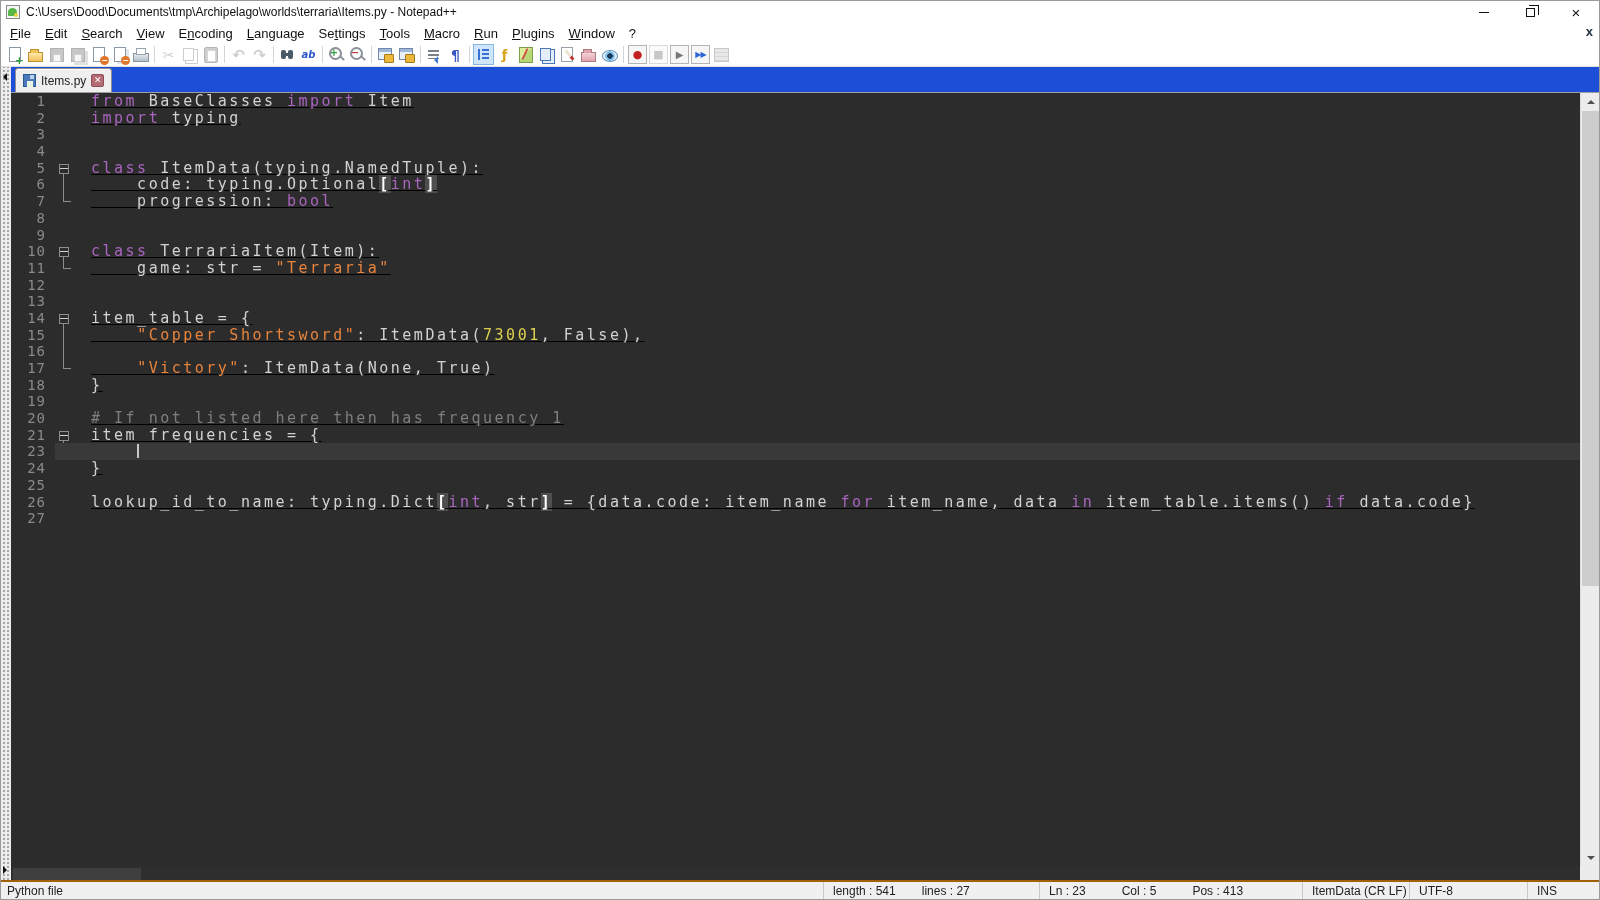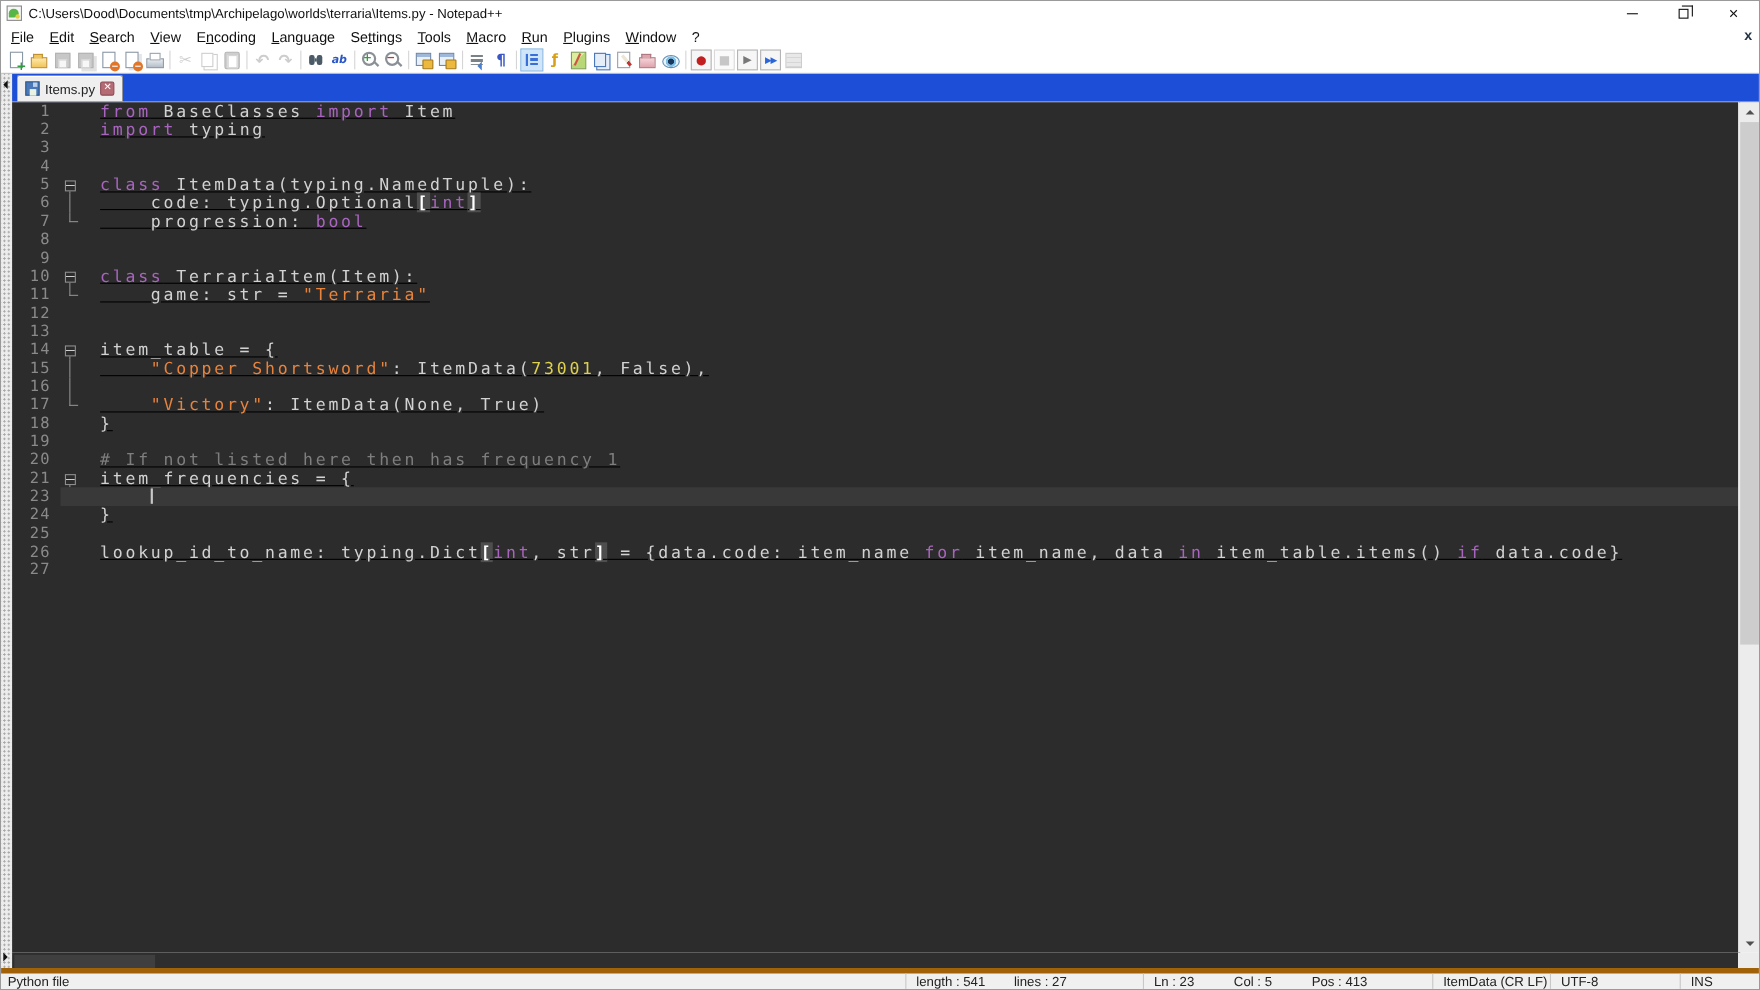--- a/index.html
+++ b/index.html
@@ -182,21 +182,21 @@
   .vs-up { top:0; } .vs-down { bottom:0; }
   .chev-up { width:0; height:0; border:4px solid transparent; border-bottom-color:#505050; border-top-width:0; }
   .chev-down { width:0; height:0; border:4px solid transparent; border-top-color:#505050; border-bottom-width:0; }
   .vs-thumb { position:absolute; left:1px; top:18px; width:17px; height:475px; background:#cdcdcd; }
   .hscroll { position:absolute; left:10px; top:865px; width:1571px; height:16px; background:#2e2e2e; }
   .hs-thumb { position:absolute; left:2px; top:2px; width:128px; height:12px; background:#3f3f3f; }
   .sb-corner { position:absolute; right:0; top:865px; width:19px; height:16px; background:#ececec; }
 
   
   .statusbar { position:absolute; left:0; bottom:0; right:0; height:19px; background:#f0f0f0;
-               border-top:5px solid #a16207; display:flex; align-items:center; font-size:12px; color:#222; }
+               border-top:2px solid #a16207; display:flex; align-items:center; font-size:12px; color:#222; }
   .sb-sec { height:100%; display:flex; align-items:center; padding-left:9px; border-left:1px solid #c8c8c8; }
   .sb-doc { flex:1; border-left:none; padding-left:6px; }
   .sb-len { flex:0 0 216px; gap:26px; }
   .sb-pos { flex:0 0 263px; gap:36px; }
   .sb-eol { flex:0 0 107px; }
   .sb-enc { flex:0 0 118px; }
   .sb-ins { flex:0 0 72px; }
 </style>
 </head>
 <body>

